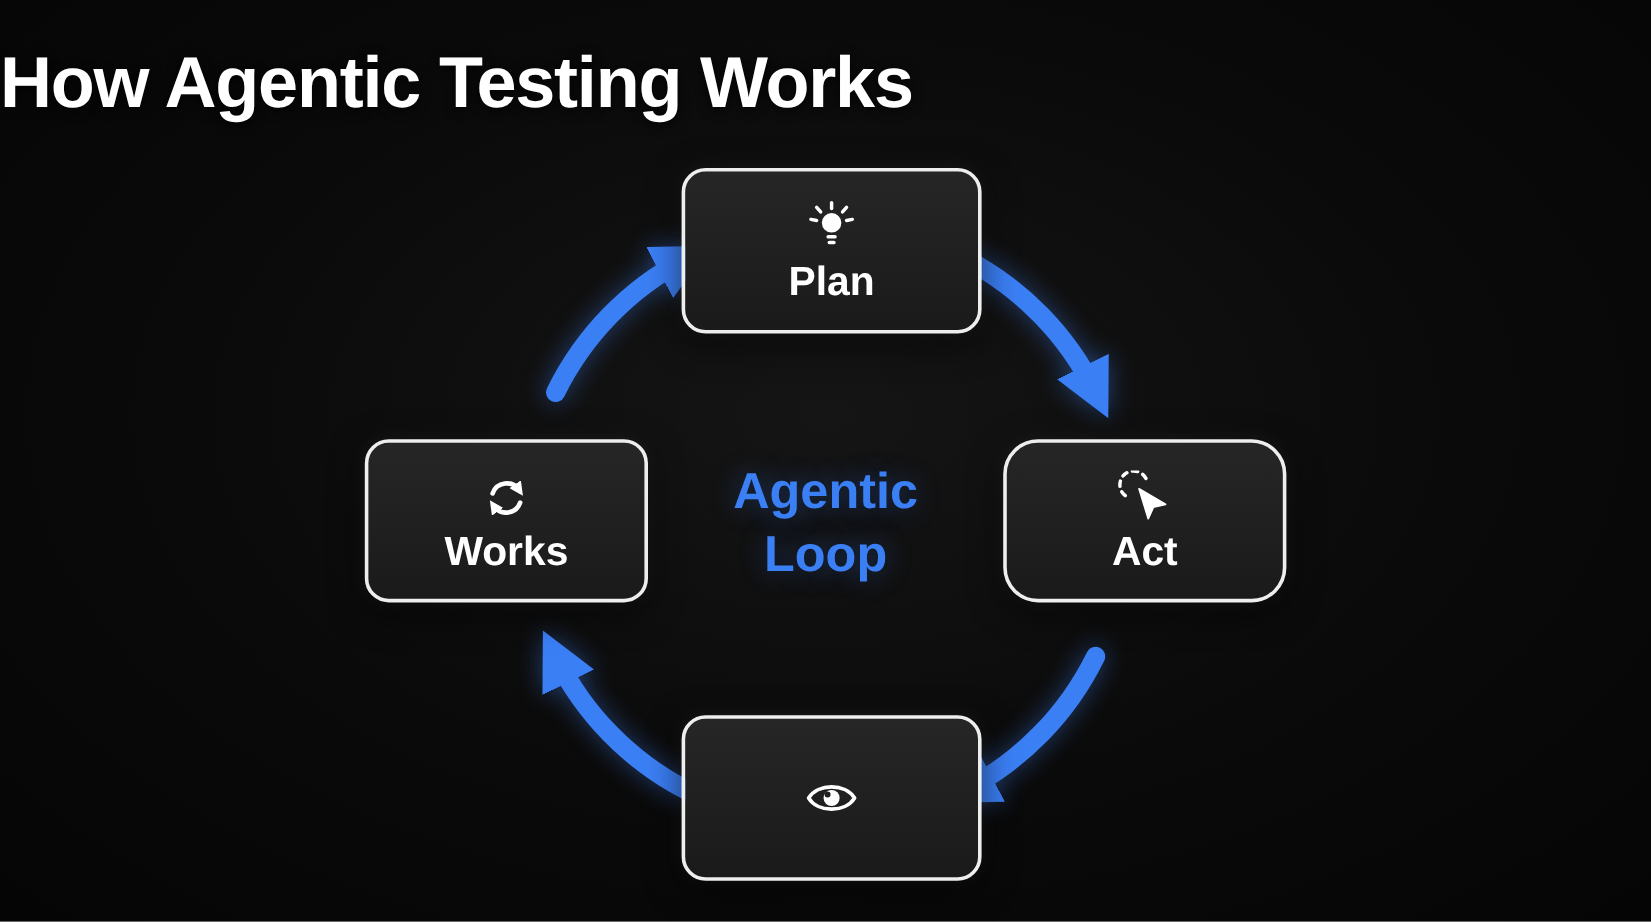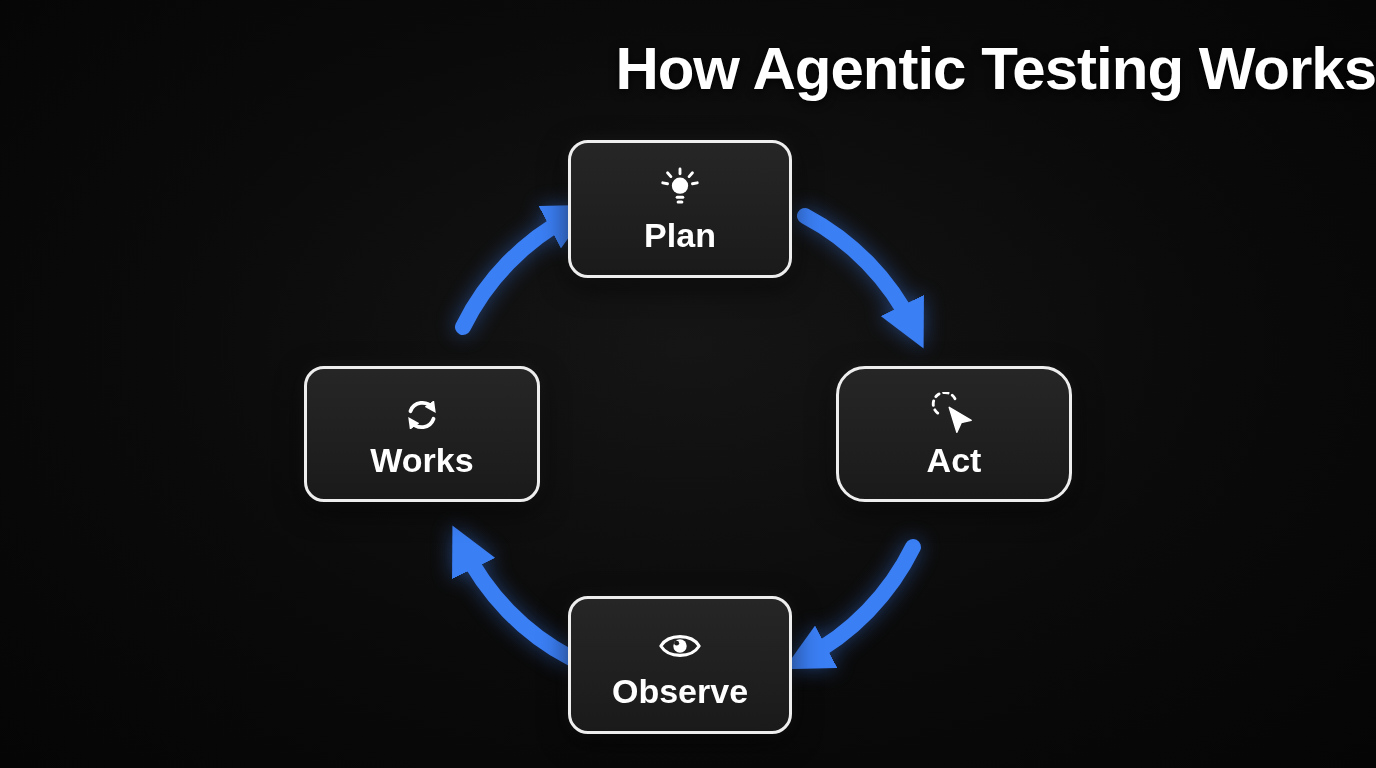--- a/index.html
+++ b/index.html
@@ -14,21 +14,21 @@
   body{
     position:relative;
     overflow:hidden;
     background:radial-gradient(ellipse at 50% 45%, #151515 0%, var(--background) 55%, #050505 100%);
     font-family:"Liberation Sans","DejaVu Sans",sans-serif;
     color:var(--text);
   }
   .title{
     position:absolute;
     top:34px;left:0;width:100%;
-    text-align:right;
+    text-align:left;
     font-size:60px;
     font-weight:bold;
     letter-spacing:-1px;
     color:var(--text);
     text-shadow:0 2px 10px rgba(0,0,0,.8);
     z-index:3;
   }
   #loop-arrows{
     position:absolute;inset:0;
     z-index:1;
@@ -37,21 +37,21 @@
   }
   .loop-arc{
     fill:none;
     stroke:var(--accent,#3b7ff5);
     stroke-width:16;
     stroke-linecap:round;
   }
   .arrowhead-shape{fill:var(--accent,#3b7ff5);}
   .node{
     position:absolute;
-    width:224px;height:138px;
+    width:250px;height:138px;
     background:linear-gradient(180deg,#262626 0%, var(--node-fill) 60%, #1a1a1a 100%);
     border:3px solid var(--node-border);
     border-radius:20px;
     display:flex;flex-direction:column;
     align-items:center;justify-content:center;
     gap:5px;
     z-index:2;
     box-shadow:0 8px 28px rgba(0,0,0,.6), 0 0 16px rgba(255,255,255,.07);
   }
   .node-label{
@@ -117,30 +117,31 @@
   </svg>
   <div class="node-label">Act</div>
 </div>
 
 <div class="node" id="node-observe">
   <svg class="node-icon" viewBox="0 0 48 48">
     <path d="M4 24 C 12 11, 36 11, 44 24 C 36 37, 12 37, 4 24 Z" fill="none" stroke="#ffffff" stroke-width="3.2" stroke-linejoin="round"></path>
     <circle cx="24" cy="24" r="7" fill="#ffffff"></circle>
     <circle cx="20.5" cy="21" r="2.6" fill="#1f1f1f"></circle>
   </svg>
-  <div class="node-label">Observe</div>
 </div>
 
 <div class="node" id="node-adapt">
   <svg class="node-icon" viewBox="0 0 48 48">
     <defs>
       <marker id="refresh-head" viewBox="0 0 10 10" refX="5" refY="5" markerWidth="3" markerHeight="3" orient="auto-start-reverse">
         <path d="M0,0 L10,5 L0,10 Z" fill="#ffffff"></path>
       </marker>
     </defs>
     <path d="M 12 20 A 13 13 0 0 1 35 17" fill="none" stroke="#ffffff" stroke-width="4" stroke-linecap="round" marker-end="url(#refresh-head)"></path>
     <path d="M 36 28 A 13 13 0 0 1 13 31" fill="none" stroke="#ffffff" stroke-width="4" stroke-linecap="round" marker-end="url(#refresh-head)"></path>
   </svg>
   <div class="node-label">Works</div>
 </div>
 
 <div class="center-label">
+  <div>Agentic</div>
+  <div>Loop</div>
 </div>
 
 </body></html>

